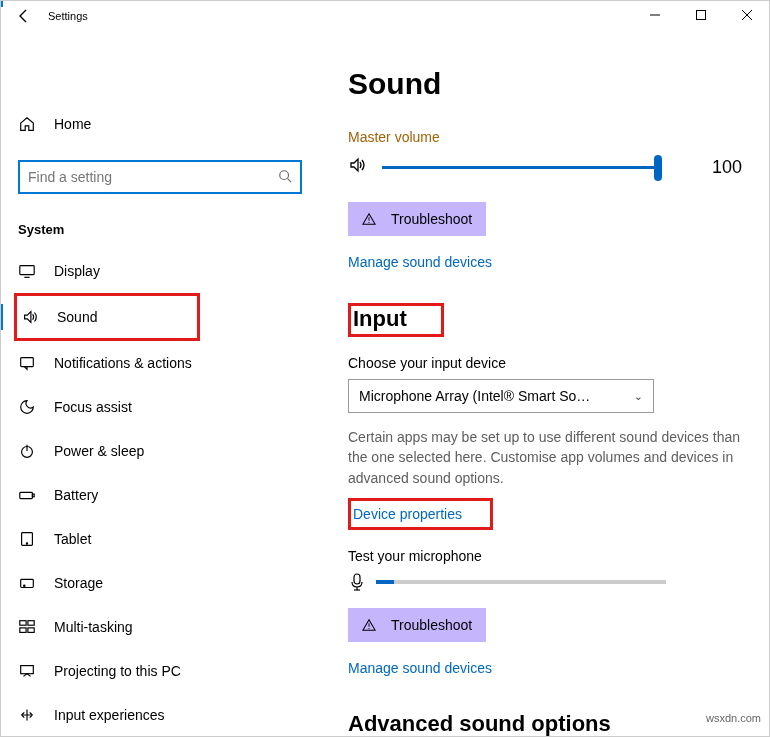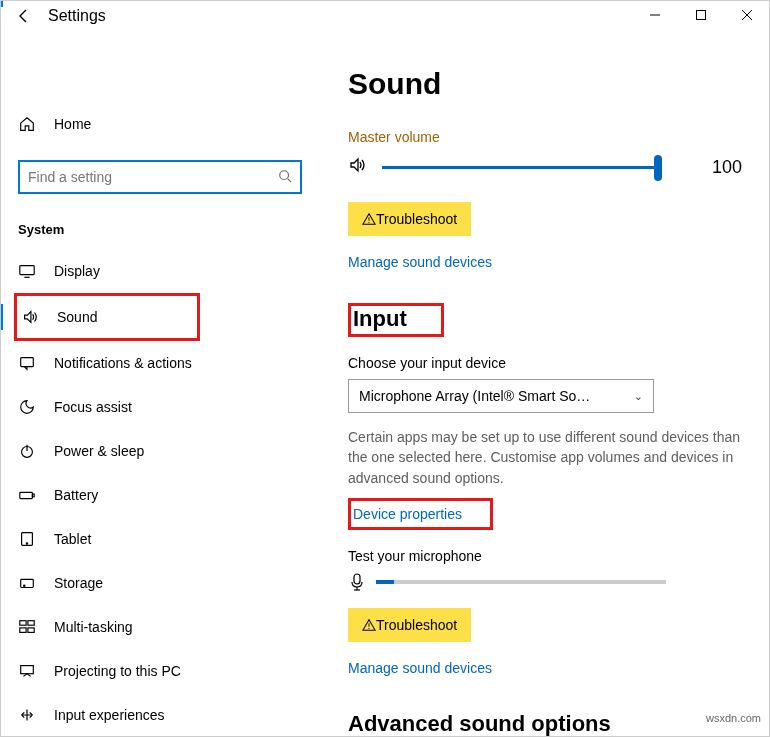--- a/index.html
+++ b/index.html
@@ -1,19 +1,19 @@
 <!DOCTYPE html>
 <html><head>
   <meta charset="utf-8">
   <style>
     * { margin: 0; padding: 0; box-sizing: border-box; font-family: "Segoe UI", Arial, sans-serif; }
     body { width: 770px; height: 737px; background: #fff; overflow: hidden; position: relative; }
     .titlebar { height: 32px; display: flex; align-items: center; padding-left: 8px; }
     .back-btn { width: 32px; height: 32px; display: flex; align-items: center; justify-content: center; cursor: pointer; }
-    .title { font-size: 16px; margin-left: 8px; color: #000; }
+    .title { font-size: 11px; margin-left: 8px; color: #000; }
     .win-controls { position: absolute; right: 0; top: 0; display: flex; }
     .win-btn { width: 46px; height: 30px; display: flex; align-items: center; justify-content: center; cursor: pointer; font-size: 11px; }
     .accent-strip { position: absolute; left: 0; top: 0; width: 3px; height: 7px; background: #0078d4; }
     .container { display: flex; height: calc(100% - 32px); align-items: flex-end; }
     .sidebar { width: 320px; padding: 0 18px; }
     .home-row { display: flex; align-items: center; height: 40px; margin-top: 28px; gap: 18px; cursor: pointer; }
     .home-row svg { width: 18px; height: 18px; }
     .home-label { font-size: 14px; }
     .search-box { margin-top: 16px; height: 34px; border: 2px solid #0078d4; display: flex; align-items: center; padding: 0 8px; }
     .search-box input { border: none; outline: none; flex: 1; font-size: 14px; color: #0c4a6e; background: transparent; }
@@ -27,21 +27,21 @@
     .nav-item.highlighted { border: 3px solid #e21a1a; box-sizing: border-box; height: 48px; width: 186px; }
     .content { flex: 1; padding: 24px 28px 0 28px; overflow: hidden; }
     .page-title { font-size: 30px; font-weight: 600; margin-bottom: 28px; }
     .label { font-size: 14px; color: #a16207; margin-bottom: 6px; }
     .vol-row { display: flex; align-items: center; gap: 14px; margin-top: 10px; }
     .vol-icon { font-size: 18px; }
     .slider-track { flex: 1; height: 22px; display: flex; align-items: center; position: relative; max-width: 290px; }
     .slider-line { height: 3px; background: #0067c0; width: 100%; }
     .slider-thumb { position: absolute; right: -4px; width: 8px; height: 26px; background: #0067c0; border-radius: 4px; }
     .vol-value { font-size: 18px; margin-left: 40px; }
-    .trouble-btn { margin-top: 22px; height: 34px; padding: 8px 14px; background: #fde047; border: none; display: inline-flex; align-items: center; gap: 0; font-size: 14px; cursor: pointer; }
+    .trouble-btn { margin-top: 22px; height: 34px; padding: 8px 14px; background: #c4b5fd; border: none; display: inline-flex; align-items: center; gap: 15px; font-size: 14px; cursor: pointer; }
     .link { color: #0067c0; font-size: 14px; display: inline-block; margin-top: 18px; cursor: pointer; }
     .input-heading-wrap { display: inline-block; border: 3px solid #e21a1a; padding: 0 34px 2px 2px; margin-top: 32px; }
     .input-heading { font-size: 22px; font-weight: 600; }
     .input-label { font-size: 14px; margin-top: 18px; }
     .select { margin-top: 8px; height: 34px; width: 306px; border: 1px solid #999; display: flex; align-items: center; padding: 0 10px; justify-content: space-between; font-size: 14px; cursor: pointer; background: #fff; }
     .chev { font-size: 11px; color: #444; }
     .desc { font-size: 14px; color: #5e5e5e; margin-top: 14px; line-height: 1.45; max-width: 410px; }
     .dev-props-wrap { display: inline-block; border: 3px solid #e21a1a; padding: 4px 28px 4px 2px; margin-top: 10px; }
     .dev-props-wrap .link { margin-top: 0; }
     .test-label { font-size: 14px; margin-top: 18px; }

